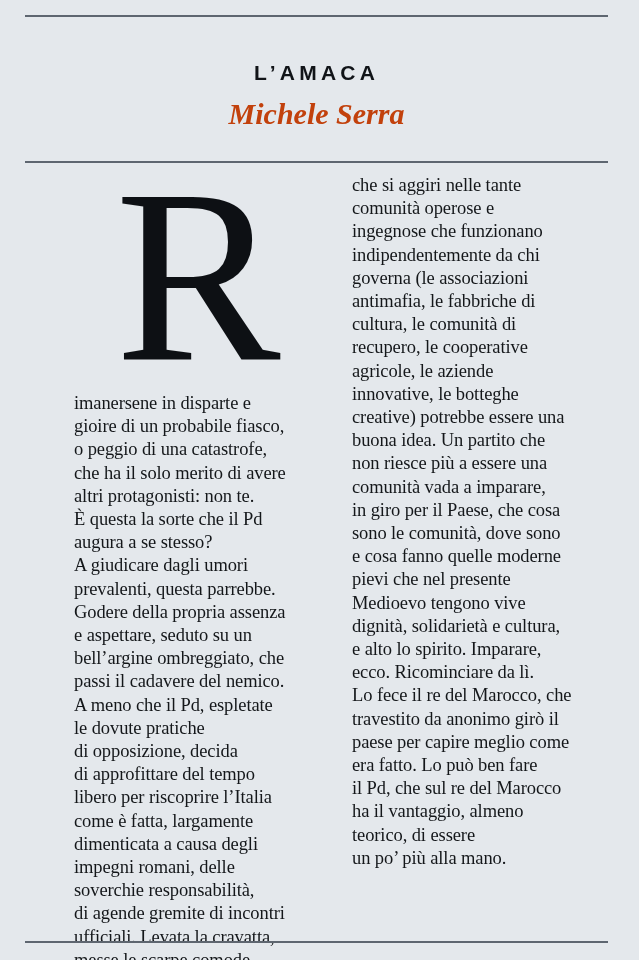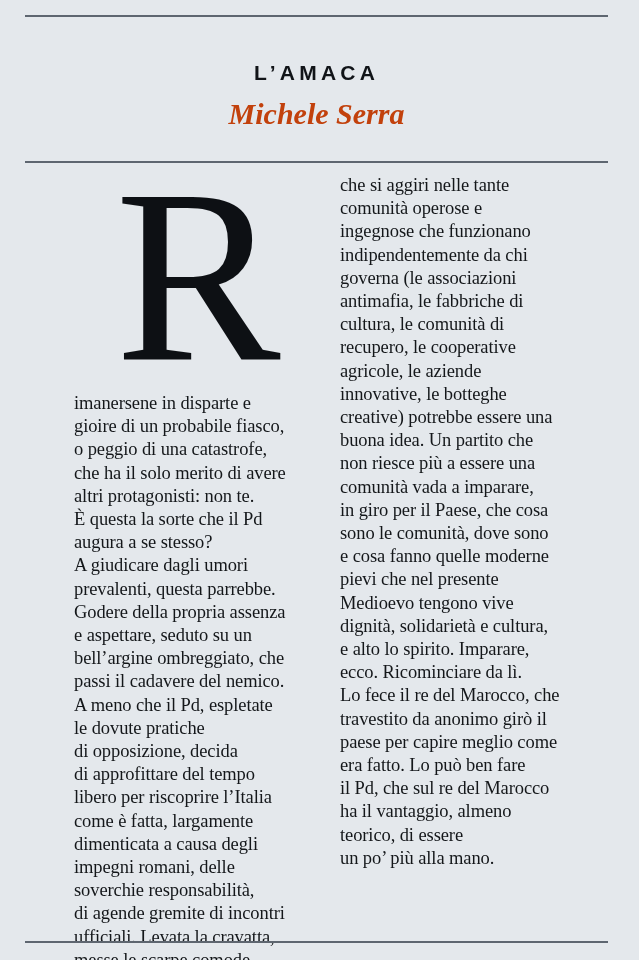--- a/index.html
+++ b/index.html
@@ -77,21 +77,21 @@
     font-size: 18.5px;
     line-height: 23.2px;
     letter-spacing: -0.1px;
     color: #14171a;
   }
   .col-left {
     left: 74px;
     width: 248px;
   }
   .col-right {
-    left: 340px;
+    left: 352px;
     width: 248px;
   }
 
   .dropcap {
     display: block;
     font-size: 248px;
     line-height: 0.82;
     font-weight: normal;
     color: #0d1014;
     text-align: center;

